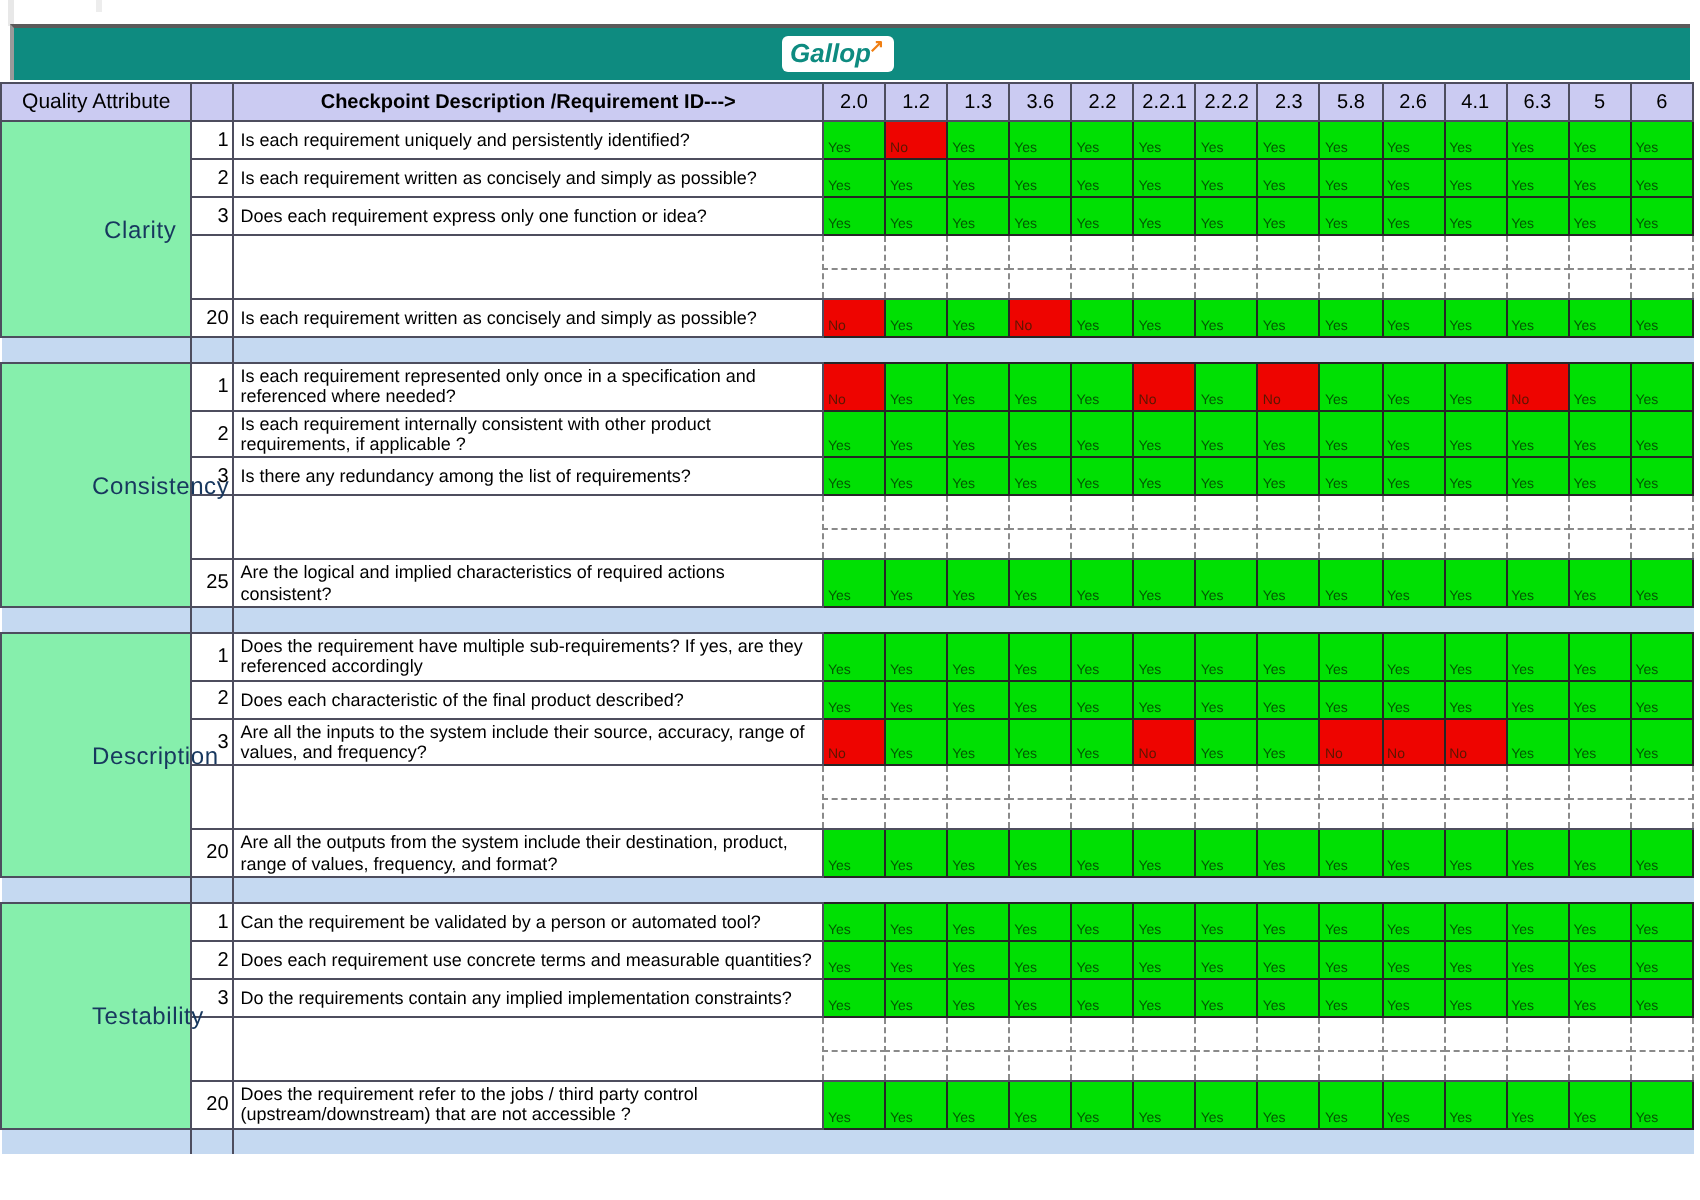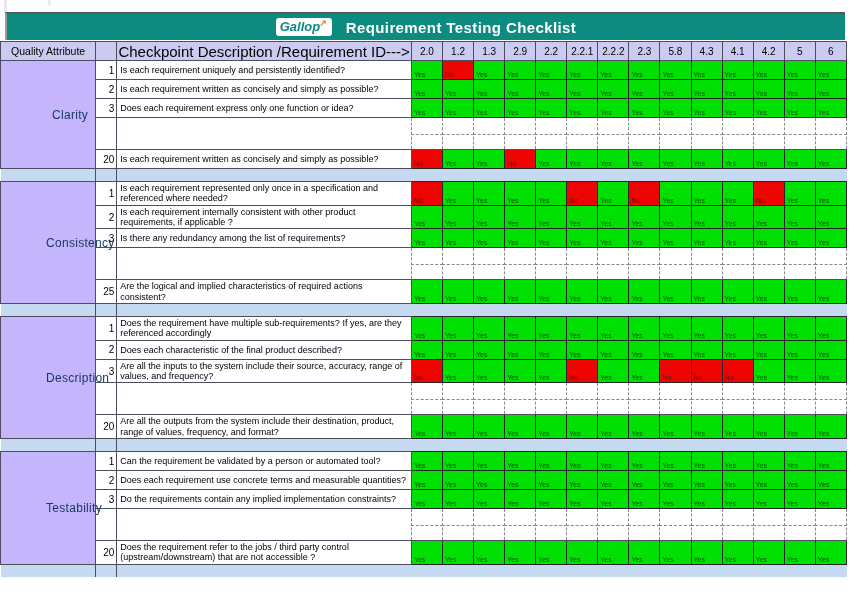--- a/index.html
+++ b/index.html
@@ -27,27 +27,27 @@
   table.grid{position:absolute;left:0;top:41px;border-collapse:collapse;table-layout:fixed;width:847px;}
   .grid col.c-attr{width:95px;}
   .grid col.c-num{width:21px;}
   .grid col.c-desc{width:294px;}
   .grid col.c-val{width:31px;}
 
   .grid th{
     background:#CBCBF2;border:1px solid #4d4d5e;font-size:10px;font-weight:normal;
     color:#000;height:18px;padding:0;text-align:center;
   }
-  .grid th.desc-hdr{font-weight:normal;font-size:15px;}
+  .grid th.desc-hdr{font-weight:bold;font-size:10px;}
   .grid th.qa-hdr{font-size:10.5px;}
 
   .grid td{box-sizing:border-box;}
 
   td.attr-cell{
-    background:#c4b5fd;border:1px solid #4d4d5e;color:#17375E;
+    background:#86efac;border:1px solid #4d4d5e;color:#17375E;
     font-size:12px;text-align:center;vertical-align:middle;letter-spacing:0.3px;padding-left:45px;
   }
   td.num-cell{
     background:#ffffff;border:1px solid #4d4d5e;font-size:10px;color:#000;
     text-align:right;vertical-align:middle;padding:0 2px 0 0;
   }
   td.desc-cell{
     background:#ffffff;border:1px solid #4d4d5e;font-size:9px;color:#000;
     text-align:left;vertical-align:middle;padding:1px 2px 1px 3px;line-height:1.15;
   }
@@ -72,21 +72,20 @@
   tr.sep-row td.sep-num{border-left:1px solid #4d4d5e;border-right:1px solid #4d4d5e;}
 </style>
 </head>
 <body>
 
 <div class="corner-mark"></div>
 <div class="corner-mark2"></div>
 
 <div class="title-bar">
   <span class="logo-box"><span>Gallop</span><span class="logo-arrow">↗</span></span>
-  <span class="main-title">Requirement Testing Checklist</span>
 </div>
 
 <table class="grid">
   <colgroup>
     <col class="c-attr">
       <col class="c-num">
       <col class="c-desc">
     <col class="c-val">
       <col class="c-val">
       <col class="c-val">
@@ -104,29 +103,29 @@
   </colgroup>
   <thead>
     <tr>
       <th class="qa-hdr">Quality Attribute</th>
       <th></th>
       <th class="desc-hdr">Checkpoint Description /Requirement ID---&gt;</th>
 
     <th>2.0</th>
         <th>1.2</th>
         <th>1.3</th>
-        <th>2.9</th>
+        <th>3.6</th>
         <th>2.2</th>
         <th>2.2.1</th>
         <th>2.2.2</th>
         <th>2.3</th>
         <th>5.8</th>
-        <th>4.3</th>
+        <th>2.6</th>
         <th>4.1</th>
-        <th>4.2</th>
+        <th>6.3</th>
         <th>5</th>
         <th>6</th>
       </tr>
   </thead>
   <tbody id="grid-body">
 
   <tr class="cp-row">
         <td rowspan="5" class="attr-cell">Clarity</td>
         <td class="num-cell">1</td>
         <td class="desc-cell">Is each requirement uniquely and persistently identified?</td>

